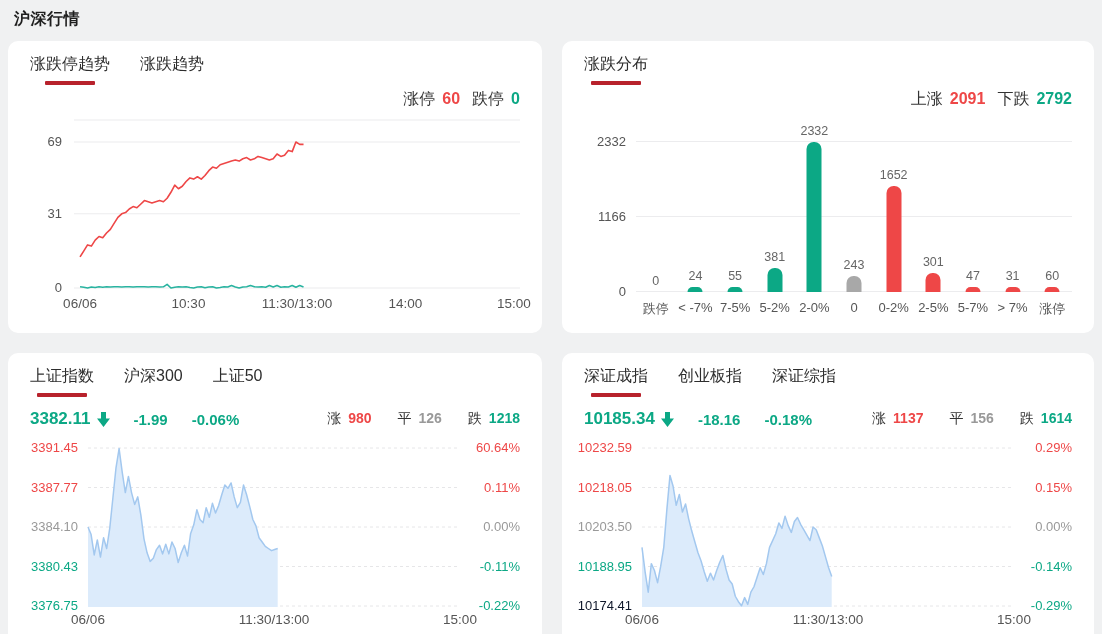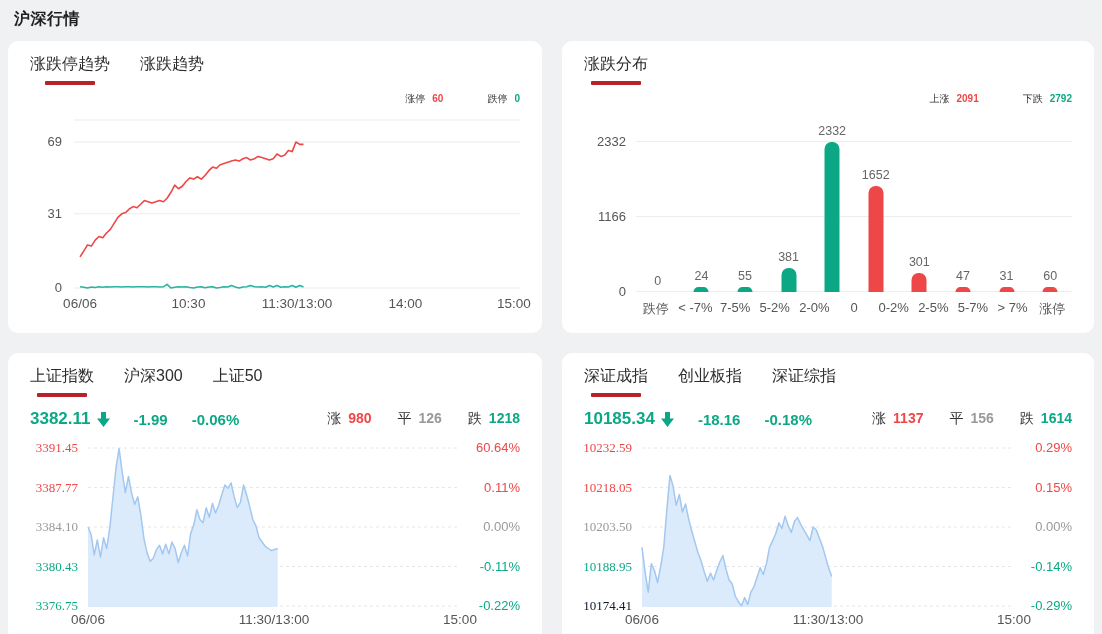--- a/index.html
+++ b/index.html
@@ -4,21 +4,21 @@
 <style>
   * { box-sizing: border-box; margin: 0; padding: 0; }
   html, body { width: 1102px; height: 634px; }
   body { background: #f0f1f2; font-family: "Liberation Sans", "DejaVu Sans", sans-serif; overflow: hidden; }
   .page-title { padding: 9px 0 0 14px; font-size: 16px; font-weight: 700; color: #1e1e1e; letter-spacing: 0.5px; }
   .grid { display: grid; grid-template-columns: 534px 532px; grid-template-rows: 292px 300px; column-gap: 20px; row-gap: 20px; margin: 11px 8px 0 8px; }
   .panel { background: #ffffff; border-radius: 10px; padding: 8px 22px 0 22px; position: relative; overflow: hidden; }
   .tabs { display: flex; gap: 30px; margin-top: 5px; }
   .tab { font-size: 16px; color: #2d2d2d; padding-bottom: 10px; position: relative; cursor: pointer; white-space: nowrap; }
   .tab-underline { position: absolute; left: 50%; transform: translateX(-50%); bottom: 0; width: 50px; height: 4px; border-radius: 1px; background: var(--underline); }
-  .stats-row { display: flex; justify-content: flex-end; gap: 44px; margin-top: 3px; height: 22px; align-items: center; font-size: 10px; color: #333; }
+  .stats-row { display: flex; justify-content: flex-end; gap: 12px; margin-top: 3px; height: 22px; align-items: center; font-size: 16px; color: #333; }
   .stat-label { color: #333; }
   .stat-value { font-weight: 700; margin-left: 7px; }
   
   .trend-box { position: relative; margin-top: 8px; height: 200px; }
   .trend-ylab { position: absolute; left: 0; top: 0; width: 40px; height: 172px; }
   .trend-ylab span { position: absolute; right: 8px; font-size: 13px; color: #555; }
   .trend-plot { position: absolute; left: 44px; right: 0; top: 0; height: 172px; }
   .trend-plot svg { width: 100%; height: 100%; display: block; }
   .trend-xlab { position: absolute; left: 44px; right: 0; top: 178px; height: 20px; font-size: 13.5px; color: #555; }
   .trend-xlab span { position: absolute; transform: translateX(-50%); white-space: nowrap; }
@@ -36,21 +36,21 @@
   .bar-cats { display: flex; margin-top: 8px; font-size: 13px; color: #555; }
   .bar-cats span { flex: 1; text-align: center; white-space: nowrap; }
   
   .quote-row { display: flex; align-items: center; margin-top: 9px; height: 26px; }
   .q-value { font-size: 17px; font-weight: 700; color: var(--teal); }
   .down-arrow { width: 13px; height: 15px; margin-left: 6px; fill: var(--teal); flex: none; }
   .q-change, .q-pct { margin-left: 24px; font-size: 15px; font-weight: 700; color: var(--teal); }
   .quote-stats { margin-left: auto; display: flex; gap: 26px; font-size: 14px; color: #333; align-items: center; }
   .intraday-box { position: relative; margin-top: 15px; height: 190px; }
   .iy-left { position: absolute; left: 0; top: 0; width: 56px; height: 160px; }
-  .iy-left span { position: absolute; right: 8px; font-size: 13px; font-family: Liberation Serif, serif; }
+  .iy-left span { position: absolute; right: 8px; font-size: 13px; }
   .i-plot { position: absolute; left: 58px; top: 0; width: 372px; height: 160px; }
   .i-plot svg { width: 100%; height: 100%; display: block; overflow: visible; }
   .iy-right { position: absolute; right: 0; top: 0; width: 58px; height: 160px; }
   .iy-right span { position: absolute; right: 0; font-size: 13px; }
   .i-xlabels { position: absolute; left: 58px; width: 372px; top: 165px; height: 18px; font-size: 13.5px; color: #555; }
   .i-xlabels span { position: absolute; transform: translateX(-50%); white-space: nowrap; }
 </style>
 </head>
 <body>
 
@@ -125,20 +125,24 @@
                   <div class="bar-rect" style="height: 5px; background: rgb(12, 168, 133);"></div>
                   <div class="bar-val" style="bottom: 9px;">55</div>
                 </div>
                 <div class="bar-col">
                   <div class="bar-rect" style="height: 24.5px; background: rgb(12, 168, 133);"></div>
                   <div class="bar-val" style="bottom: 28.5069px;">381</div>
                 </div>
                 <div class="bar-col">
                   <div class="bar-rect" style="height: 150px; background: rgb(12, 168, 133);"></div>
                   <div class="bar-val" style="bottom: 154px;">2332</div>
+                </div>
+                <div class="bar-col">
+                  <div class="bar-rect" style="height: 15.6px; background: rgb(168, 168, 168);"></div>
+                  <div class="bar-val" style="bottom: 19.6304px;">243</div>
                 </div>
                 <div class="bar-col">
                   <div class="bar-rect" style="height: 106.3px; background: rgb(238, 71, 71);"></div>
                   <div class="bar-val" style="bottom: 110.261px;">1652</div>
                 </div>
                 <div class="bar-col">
                   <div class="bar-rect" style="height: 19.4px; background: rgb(238, 71, 71);"></div>
                   <div class="bar-val" style="bottom: 23.3611px;">301</div>
                 </div>
                 <div class="bar-col">

